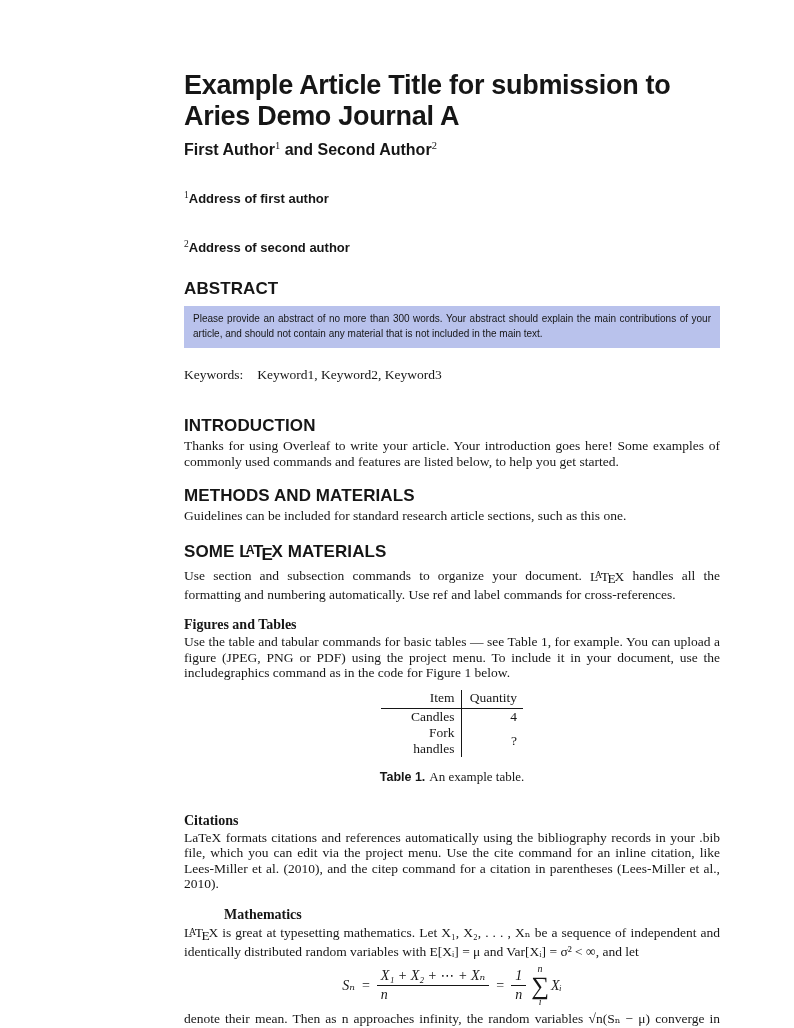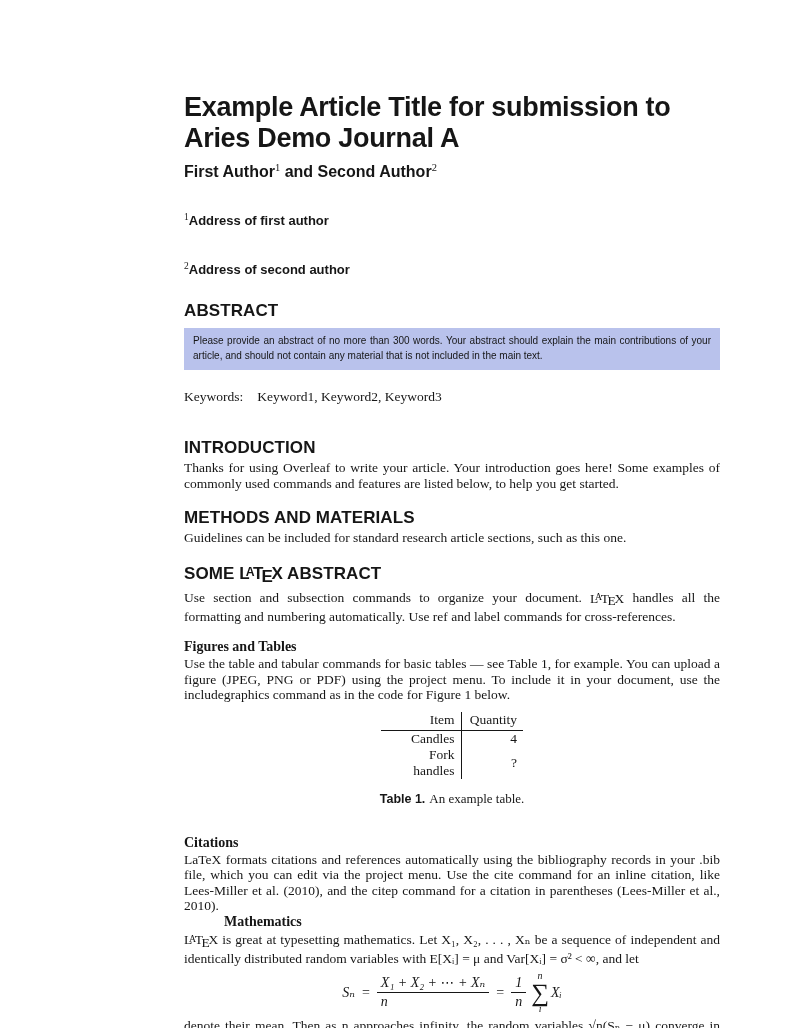--- a/index.html
+++ b/index.html
@@ -1,21 +1,21 @@
 <!DOCTYPE html>
 <html><head>
 <meta charset="utf-8">
 <style>
   * { margin:0; padding:0; box-sizing:border-box; }
   html,body { width:794px; height:1028px; background:#ffffff; }
   body { position:relative; color:#161616; }
   .content { position:absolute; left:184px; top:0; width:536px; }
 
   h1.article-title {
-    margin-top:92px;
+    margin-top:70px;
     font-family:"Liberation Sans","DejaVu Sans",sans-serif;
     font-weight:bold; font-size:27px; line-height:31px; letter-spacing:-0.3px;
   }
   .author-line {
     margin-top:8px;
     font-family:"Liberation Sans","DejaVu Sans",sans-serif;
     font-weight:bold; font-size:16px; line-height:19px;
   }
   .author-line sup.aff {
     font-family:"Liberation Serif","DejaVu Serif",serif;
@@ -39,21 +39,21 @@
   h2.intro-heading      { margin-top:33px; }
   h2.methods-heading    { margin-top:17px; }
   h2.latex-heading      { margin-top:16px; }
 
   h3.subsection-heading {
     font-family:Liberation Serif, serif;
     font-weight:bold; font-size:14px; line-height:16px;
   }
   h3.figures-heading    { margin-top:15px; margin-bottom:1px; }
   h3.citations-heading  { margin-top:28px; margin-bottom:1px; }
-  h3.math-heading       { margin-bottom:1px;padding-left:40px; }
+  h3.math-heading       { margin-top:15px; margin-bottom:1px;padding-left:40px; }
 
   .abstract-box {
     margin-top:7px;
     background:#b9c2ec;
     padding:6px 9px 7px 9px;
     font-family:"Liberation Sans","DejaVu Sans",sans-serif;
     font-size:10px; line-height:14.5px; text-align:justify;
   }
   .keywords-line {
     margin-top:19px;
@@ -139,21 +139,21 @@
   <div class="abstract-box"><span>Please provide an abstract of no more than 300 words. Your abstract should explain the main contributions of your article, and should not contain any material that is not included in the main text.</span></div>
 
   <div class="keywords-line"><span class="keywords-label">Keywords:</span><span>Keyword1, Keyword2, Keyword3</span></div>
 
   <h2 class="section-heading intro-heading">INTRODUCTION</h2>
   <p class="body-text after-h2">Thanks for using Overleaf to write your article. Your introduction goes here! Some examples of commonly used commands and features are listed below, to help you get started.</p>
 
   <h2 class="section-heading methods-heading">METHODS AND MATERIALS</h2>
   <p class="body-text after-h2">Guidelines can be included for standard research article sections, such as this one.</p>
 
-  <h2 class="section-heading latex-heading"><span>SOME L</span><span class="tex-a">A</span><span>T</span><span class="tex-e">E</span><span>X ABSTRACT</span></h2>
+  <h2 class="section-heading latex-heading"><span>SOME L</span><span class="tex-a">A</span><span>T</span><span class="tex-e">E</span><span>X MATERIALS</span></h2>
   <p class="body-text after-h2"><span>Use section and subsection commands to organize your document. </span><span><span>L</span><span class="tex-a">A</span><span>T</span><span class="tex-e">E</span><span>X</span></span><span> handles all the formatting and numbering automatically. Use ref and label commands for cross-references.</span></p>
 
   <h3 class="subsection-heading figures-heading">Figures and Tables</h3>
   <p class="body-text">Use the table and tabular commands for basic tables — see Table 1, for example. You can upload a figure (JPEG, PNG or PDF) using the project menu. To include it in your document, use the includegraphics command as in the code for Figure 1 below.</p>
 
   <div class="table-block">
     <table class="example-table">
       <tbody>
           <tr class="header-row">
         <td class="col-item">Item</td>

